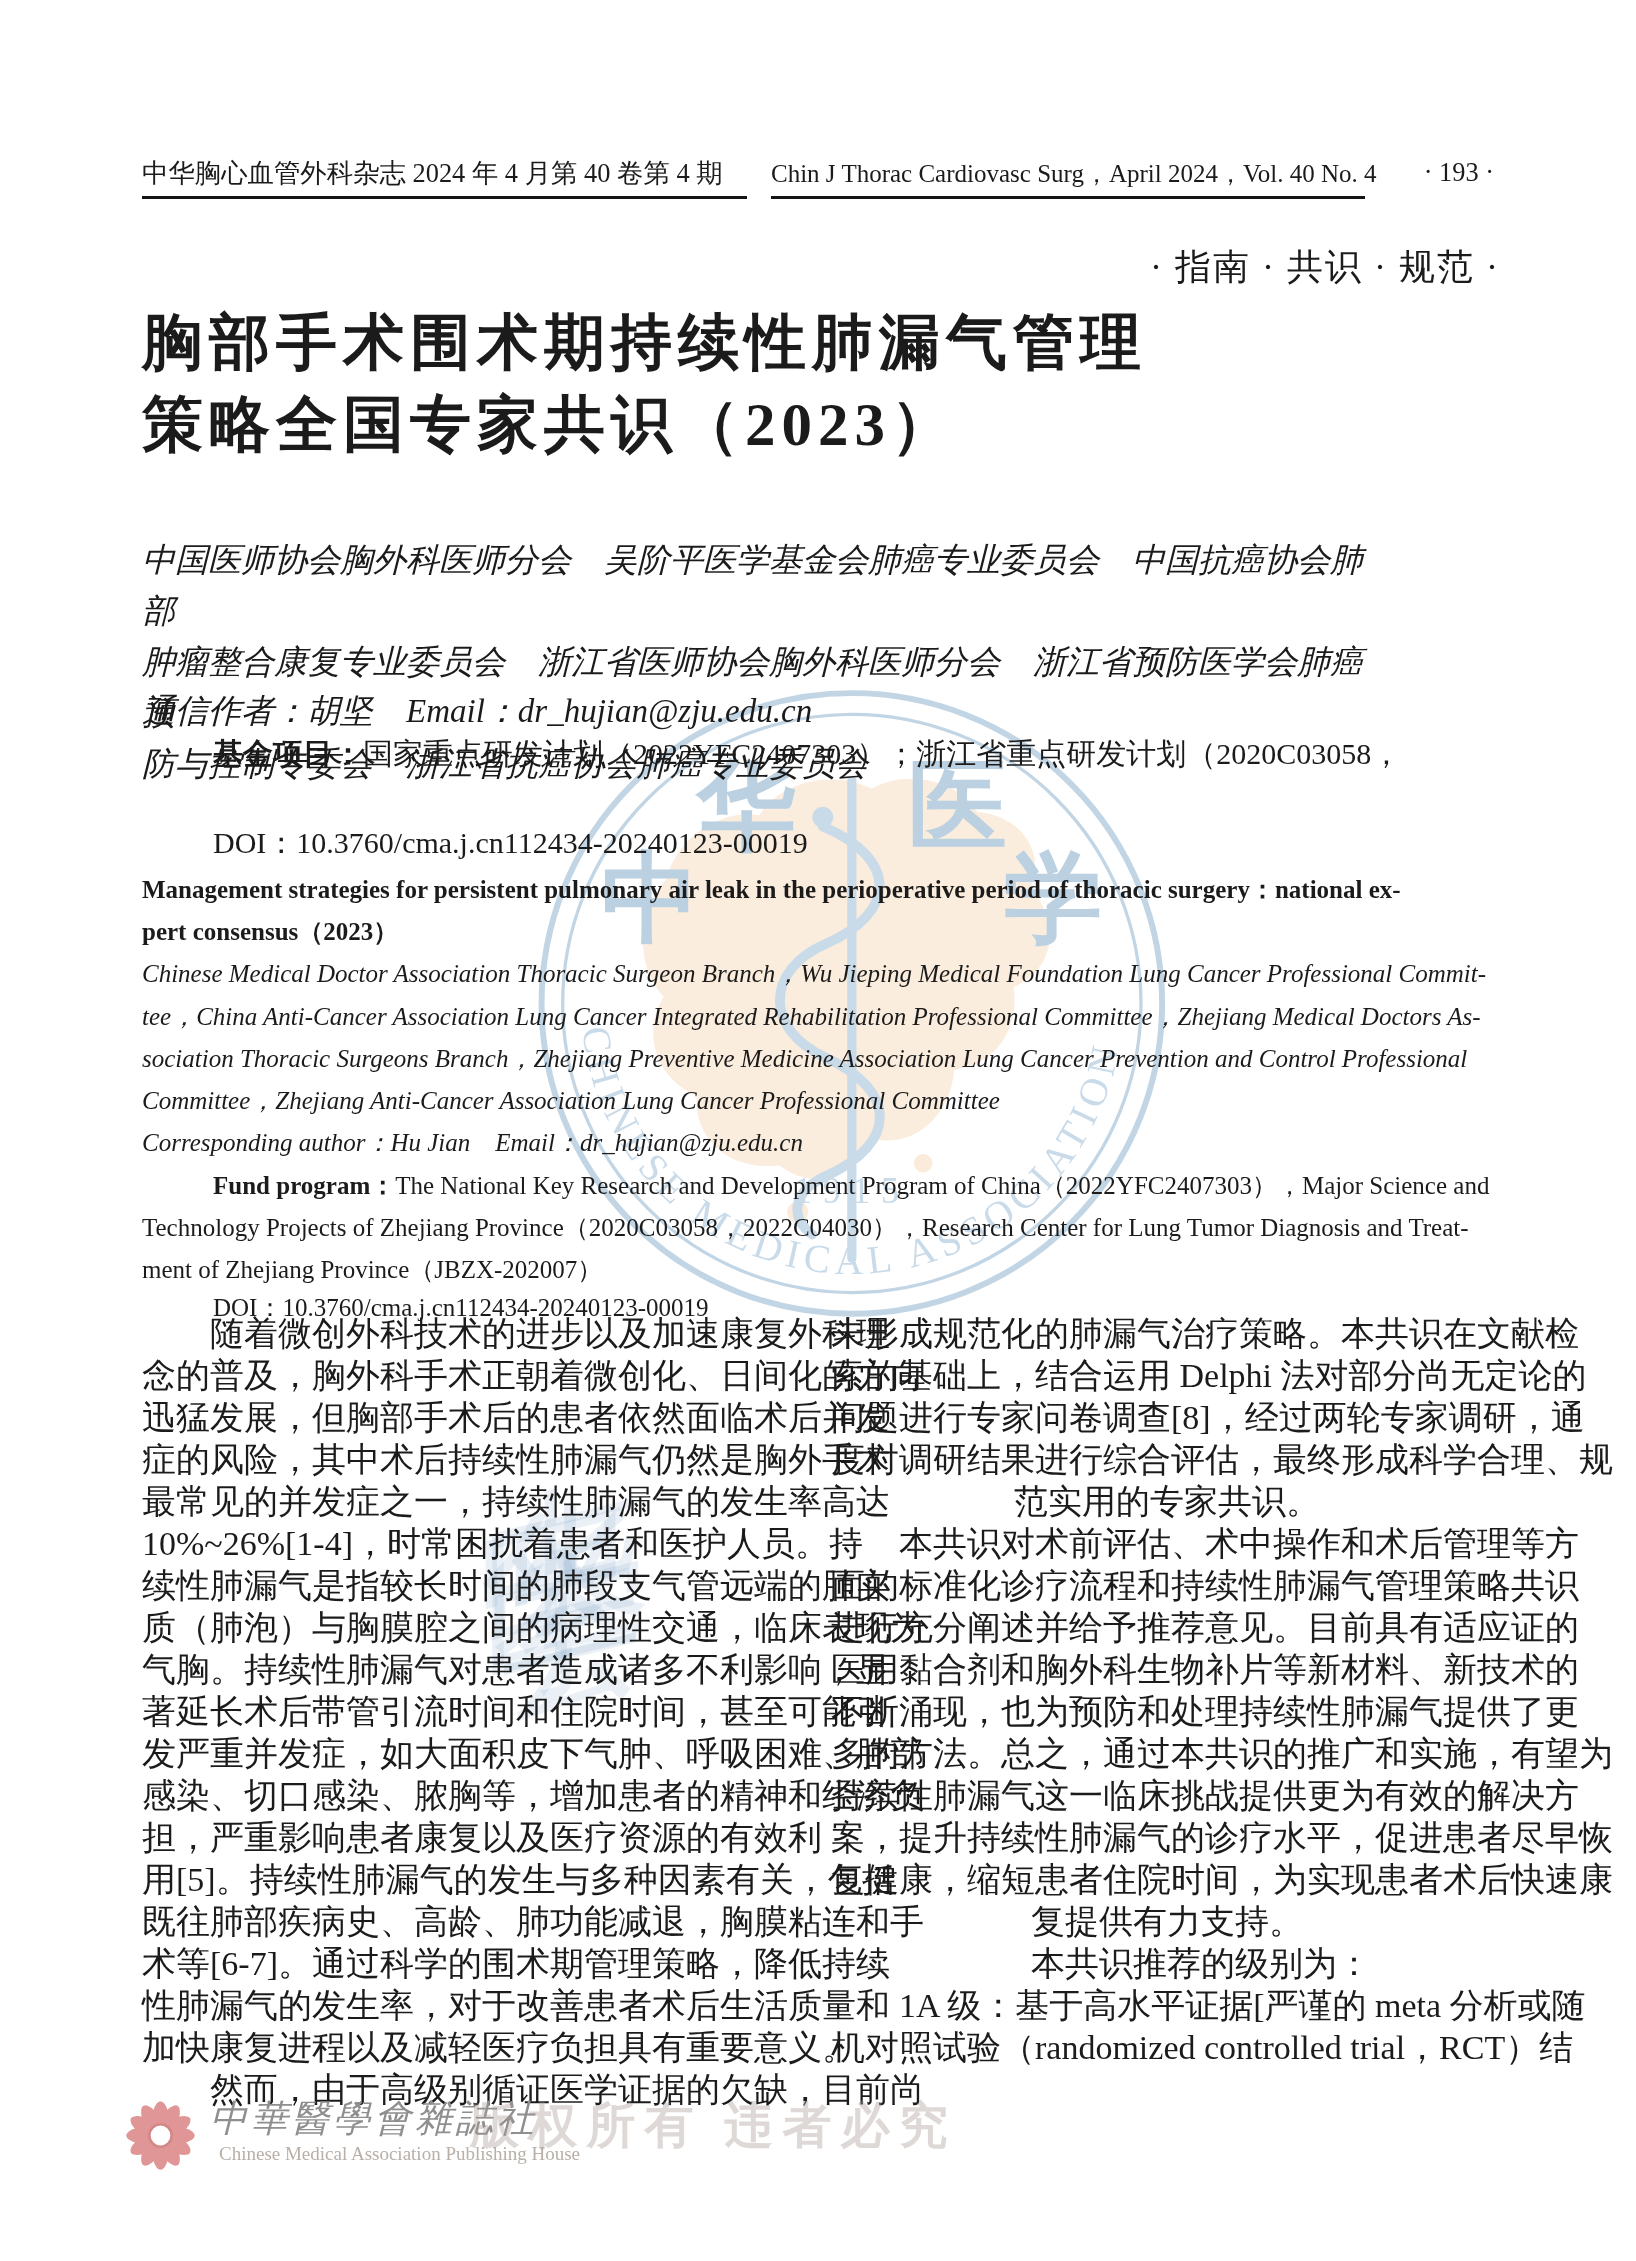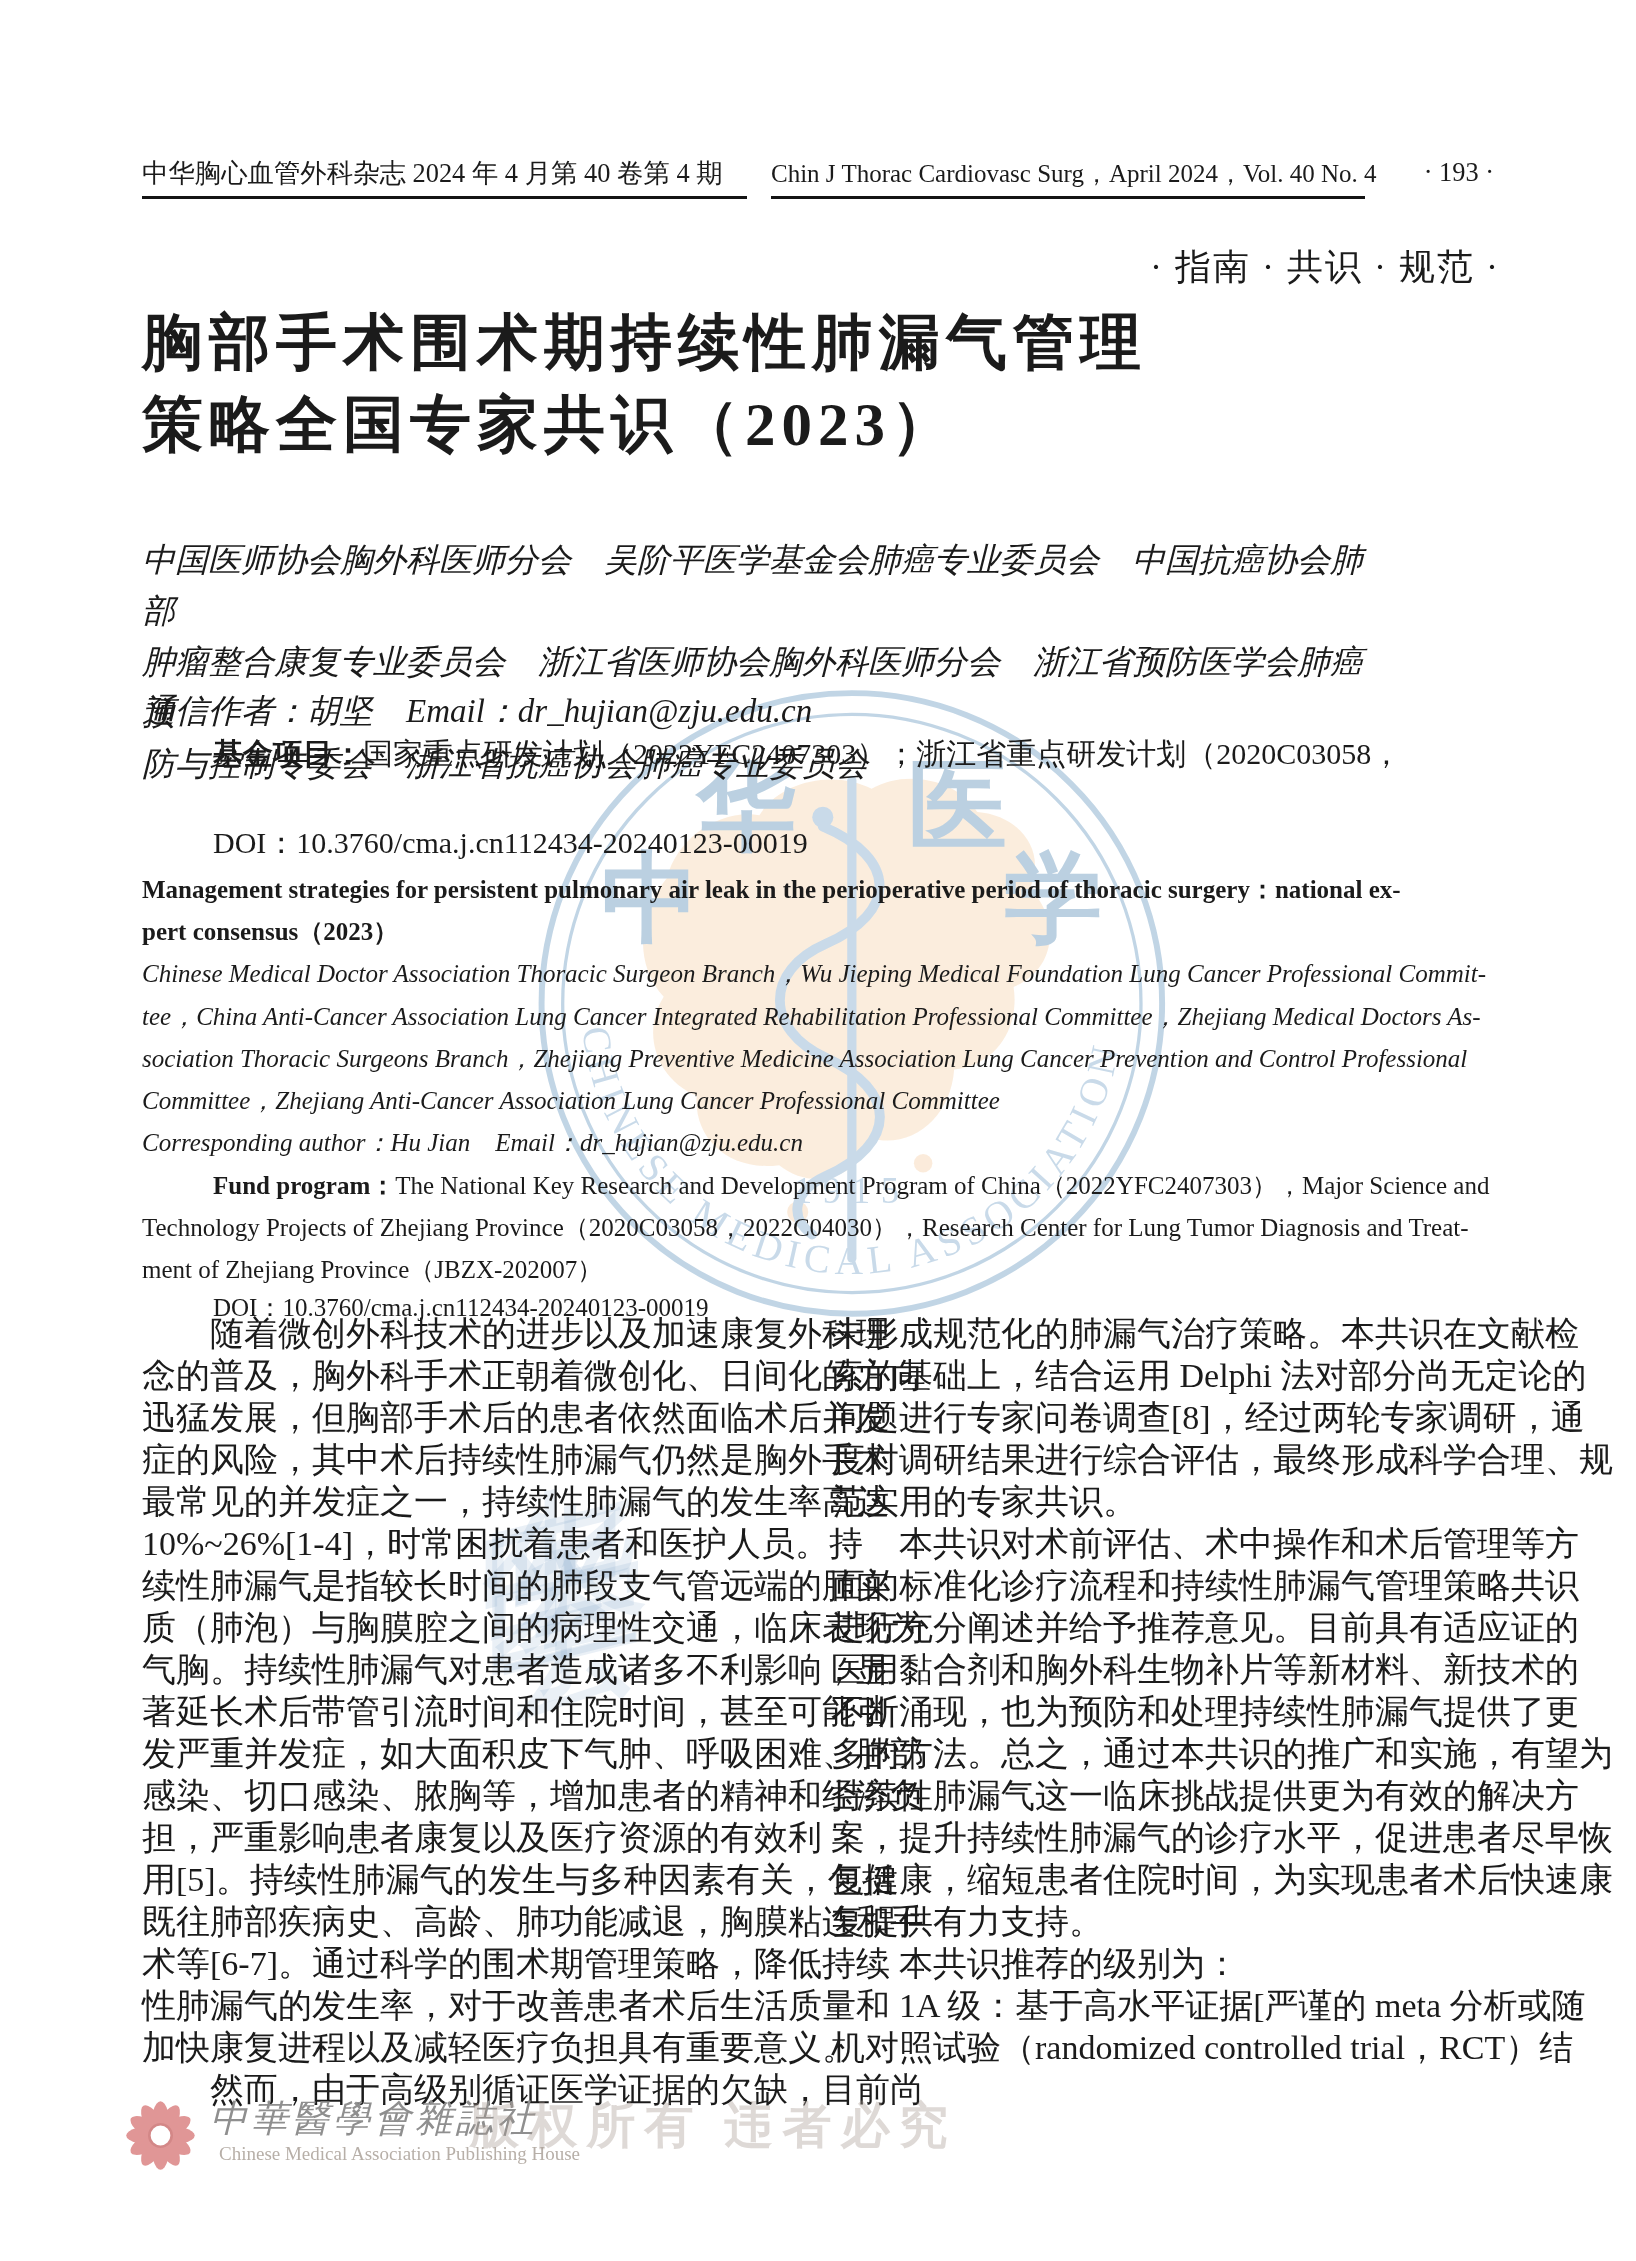--- a/index.html
+++ b/index.html
@@ -28,21 +28,21 @@
   .doi-cn{position:absolute;left:213px;top:823px;font-size:30px;}
   .lbl{font-weight:bold;}
   
   .en{position:absolute;left:142px;width:1235px;font-size:25px;white-space:nowrap;}
   .en-b{font-weight:bold;}
   .en-i{font-style:italic;}
   .e0{top:873px}.e1{top:915px}.e2{top:957px}.e3{top:1000px}.e4{top:1042px}.e5{top:1084px}
   .e6{top:1126px}.e7{top:1169px}.e8{top:1211px}.e9{top:1253px}.e10{top:1291px}
   
   .col-left{position:absolute;left:142px;top:1313px;width:672px;}
-  .col-right{position:absolute;left:831px;top:1313px;width:672px;}
+  .col-right{position:absolute;left:831px;top:1313px;width:672px;text-align:center;}
   .body-line{height:42px;line-height:42px;font-size:34px;white-space:nowrap;}
   
   .flower{position:absolute;left:119px;top:2092px;pointer-events:none;}
   .pub-cn{position:absolute;left:210px;top:2094px;font-size:37px;letter-spacing:4px;
           color:#8f8f8f;font-style:italic;}
   .pub-en{position:absolute;left:219px;top:2143px;font-size:19px;color:#b7afa8;}
   .copyright{position:absolute;left:470px;top:2093px;font-size:49px;font-weight:bold;
              letter-spacing:9.2px;color:rgba(168,156,146,0.38);}
 </style>
 </head>

